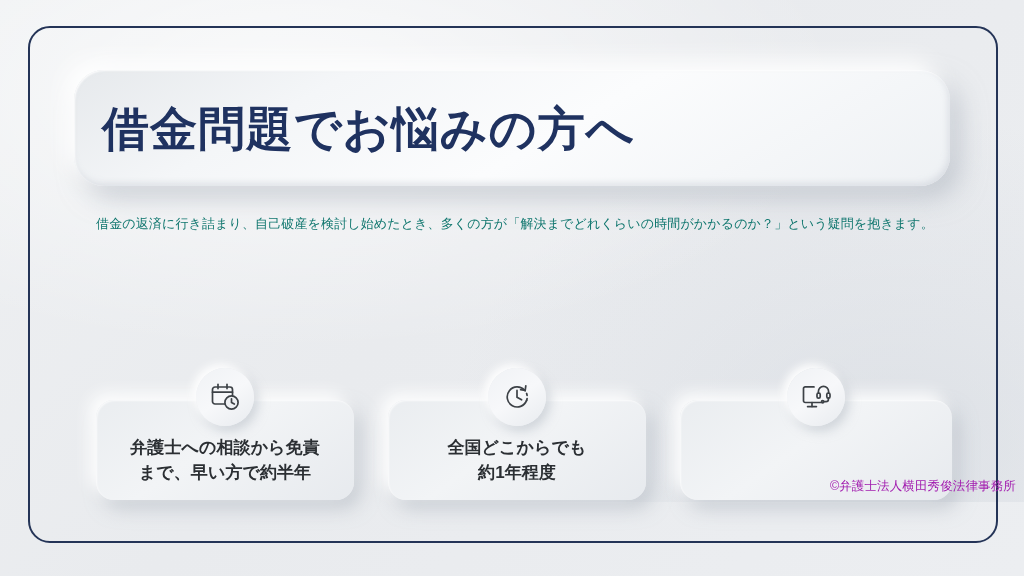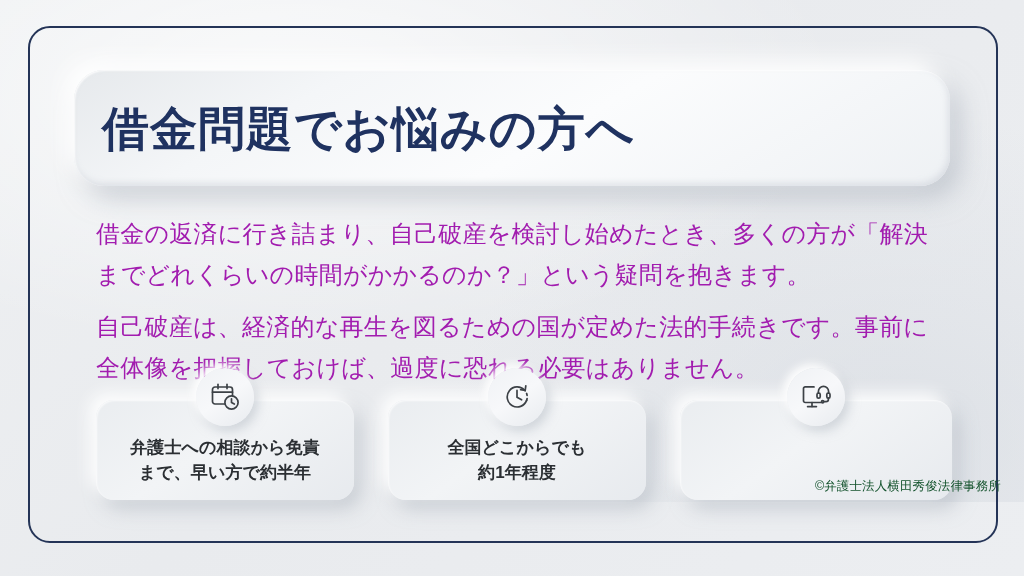--- a/index.html
+++ b/index.html
@@ -69,22 +69,22 @@
     line-height: 1;
     white-space: nowrap;
   }
 
   
   .body-copy {
     position: absolute;
     left: 96px;
     top: 213px;
     width: 852px;
-    color: #a21caf;
-    font-size: 24px;
+    color: #0f766e;
+    font-size: 13px;
     line-height: 1.72;
     letter-spacing: 0.01em;
   }
   .body-copy p {
     margin: 0;
   }
   .body-copy p + p {
     margin-top: 10px;
   }
 
@@ -145,42 +145,41 @@
     font-weight: 700;
     line-height: 1.48;
     color: #2b2f33;
     white-space: pre-line;
     letter-spacing: 0.005em;
   }
 
   
   .footer {
     position: absolute;
-    right: 23px;
+    right: 8px;
     bottom: 7px;
     font-size: 12.5px;
-    color: #14532d;
+    color: #a21caf;
     letter-spacing: 0.01em;
   }
 </style>
 </head>
 <body>
 
 <div class="slide">
   <div class="bg-sheen"></div>
 
   <div class="frame"></div>
 
   <div class="title-banner">
     <div class="title-text">借金問題でお悩みの方へ</div>
   </div>
 
   <div class="body-copy">
     <p>借金の返済に行き詰まり、自己破産を検討し始めたとき、多くの方が「解決までどれくらいの時間がかかるのか？」という疑問を抱きます。</p>
-    <p>自己破産は、経済的な再生を図るための国が定めた法的手続きです。事前に全体像を把握しておけば、過度に恐れる必要はありません。</p>
   </div>
 
   <div class="cards">
 
     <div class="card">
       <div class="card-icon">
         <svg width="32" height="32" viewBox="0 0 32 32" fill="none" stroke="#3c4146" stroke-width="1.7" stroke-linecap="round" stroke-linejoin="round">
           <rect x="3.5" y="6" width="20" height="17" rx="2.5"></rect>
           <line x1="3.5" y1="11.2" x2="23.5" y2="11.2"></line>
           <line x1="9" y1="3.4" x2="9" y2="7.6"></line>

